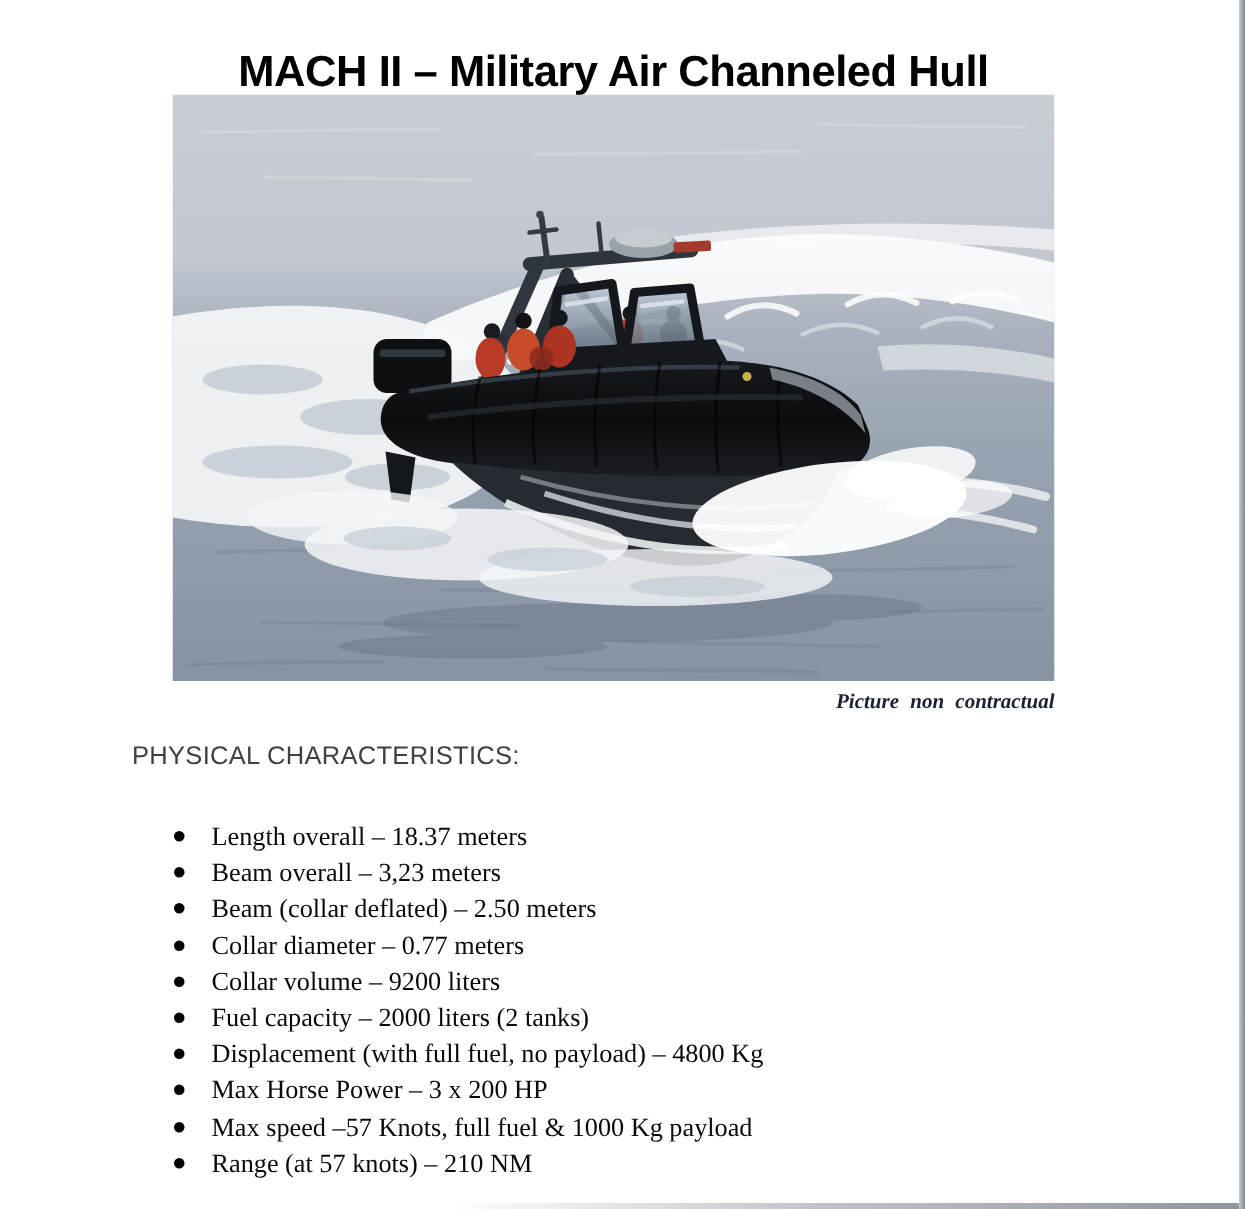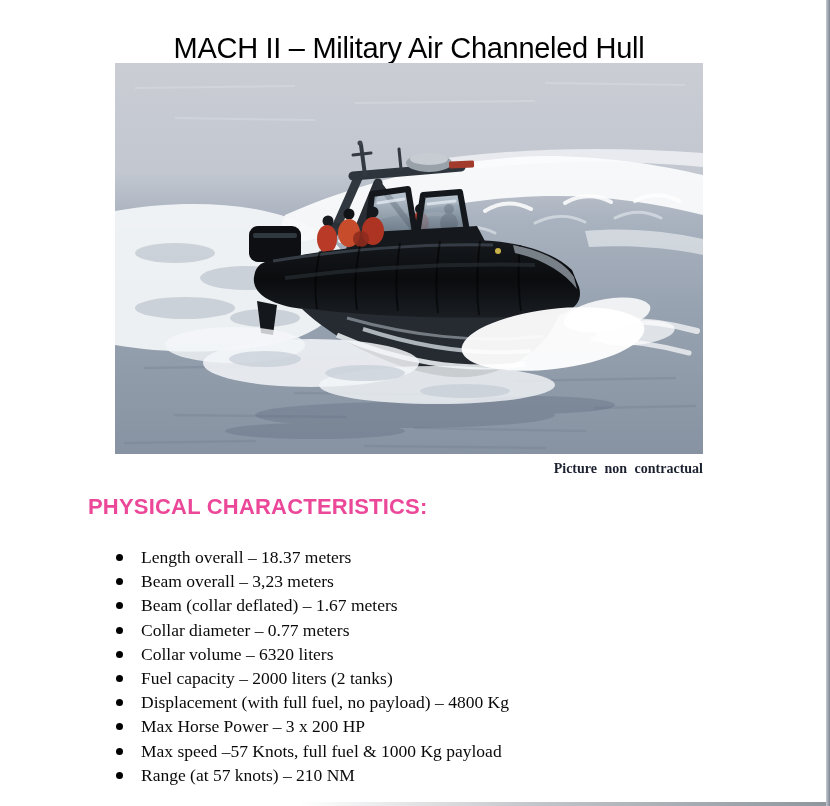--- a/index.html
+++ b/index.html
@@ -2,36 +2,36 @@
 <html><head>
 <meta charset="utf-8">
 <style>
   html,body{margin:0;padding:0;}
   body{
     width:830px;height:806px;background:#ffffff;position:relative;overflow:hidden;
     font-family:"Liberation Serif", serif;color:#000;
   }
   .page-title{
     position:absolute;top:13px;left:0;width:818px;text-align:center;
-    font-family:"Liberation Sans", sans-serif;font-weight:normal;font-size:29px;
+    font-family:"Liberation Sans", sans-serif;font-weight:bold;font-size:29px;
     letter-spacing:-0.3px;color:#010101;white-space:nowrap;
   }
   .photo-frame{
     position:absolute;left:115px;top:63px;width:588px;height:391px;margin:0;padding:0;
     line-height:0;
   }
   .photo-caption{
     position:absolute;top:461px;left:403px;width:300px;text-align:right;
-    font-family:"Liberation Serif", serif;font-weight:bold;
+    font-family:"Liberation Serif", serif;font-style:italic;font-weight:bold;
     font-size:14px;color:#1c2130;word-spacing:4px;
   }
   .section-heading{
     position:absolute;top:494px;left:88px;margin:0;
-    font-family:"Liberation Sans", sans-serif;font-weight:bold;font-size:22px;
-    letter-spacing:0.2px;color:#ec4899;white-space:nowrap;
+    font-family:"Liberation Sans", sans-serif;font-weight:normal;font-size:17px;
+    letter-spacing:0.2px;color:#404040;white-space:nowrap;
   }
   .spec-list{
     position:absolute;top:545px;left:113px;margin:0;padding:0;list-style:none;
     font-size:17.5px;line-height:24.2px;color:#0a0a0a;
   }
   .spec-list li{position:relative;padding-left:28px;white-space:nowrap;}
   .spec-list li::before{
     content:"";position:absolute;left:3px;top:9px;width:7px;height:7px;
     border-radius:50%;background:#000;
   }
@@ -217,23 +217,23 @@
   </svg>
 </figure>
 
 <div class="photo-caption">Picture non contractual</div>
 
 <h2 class="section-heading">PHYSICAL CHARACTERISTICS:</h2>
 
 <ul class="spec-list">
   <li>Length overall – 18.37 meters</li>
   <li>Beam overall – 3,23 meters</li>
-  <li>Beam (collar deflated) – 1.67 meters</li>
+  <li>Beam (collar deflated) – 2.50 meters</li>
   <li>Collar diameter – 0.77 meters</li>
-  <li>Collar volume – 6320 liters</li>
+  <li>Collar volume – 9200 liters</li>
   <li>Fuel capacity – 2000 liters (2 tanks)</li>
   <li>Displacement (with full fuel, no payload) – 4800 Kg</li>
   <li>Max Horse Power – 3 x 200 HP</li>
   <li>Max speed –57 Knots, full fuel &amp; 1000 Kg payload</li>
   <li>Range (at 57 knots) – 210 NM</li>
 </ul>
 
 <div class="edge-right"></div>
 <div class="edge-bottom"></div>
 

